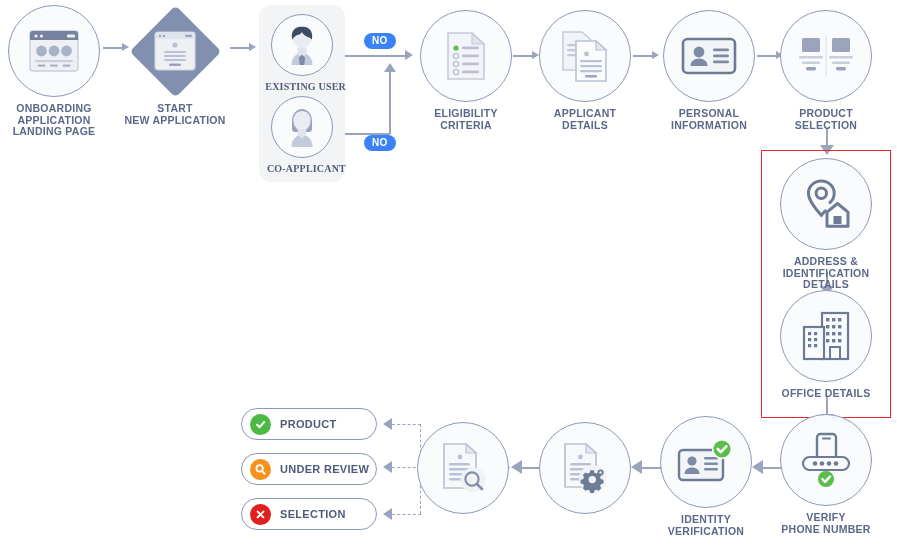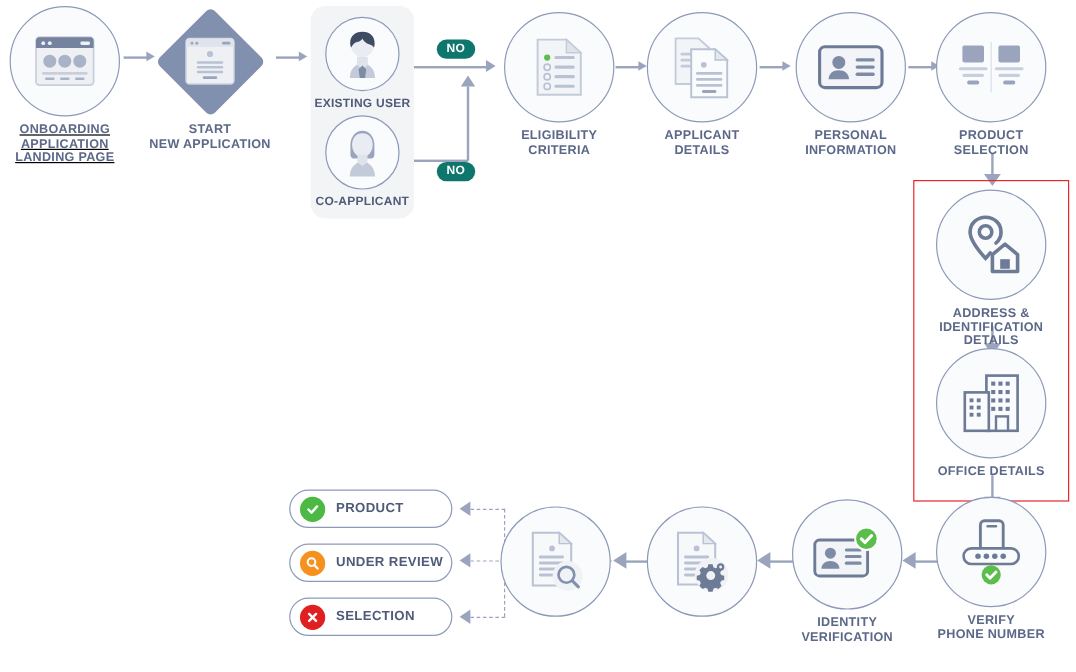--- a/index.html
+++ b/index.html
@@ -75,21 +75,21 @@
     position: relative;
     z-index: 2;
   }
 
   
   .group-panel {
     position: absolute;
     background: #f3f4f6;
     border-radius: 12px;
   }
-  .mini-node { position: absolute; width: 88px; text-align: center; }
+  .mini-node { position: absolute; width: 88px; text-align: right; font-family: Liberation Serif, serif; }
   .mini-circle {
     width: 62px; height: 62px; margin: 0 auto;
     border-radius: 50%;
     background: #fafbfc;
     border: 1.5px solid #8c99b8;
     box-sizing: border-box;
     display: flex; align-items: center; justify-content: center;
     overflow: hidden;
   }
   .mini-label {
@@ -145,21 +145,21 @@
     position: absolute;
     width: 0; height: 0;
     border-top: 6px solid transparent;
     border-bottom: 6px solid transparent;
     border-right: 9px solid #9aa5bd;
   }
 
   
   .no-badge {
     position: absolute;
-    background: #0f766e;
+    background: #3b82f6;
     color: #ffffff;
     font-size: 10px;
     font-weight: bold;
     border-radius: 9px;
     padding: 2px 8px 3px 8px;
     letter-spacing: .4px;
     line-height: 11px;
   }
 
   
@@ -277,21 +277,21 @@
     <div class="dash-h" style="left:420px; top:467px; width:95px;"></div>
     <div class="dash-v" style="left:420px; top:424px; height:90px;"></div>
     <div class="dash-h" style="left:392px; top:424px; width:29px;"></div>
     <div class="dash-h" style="left:392px; top:514px; width:29px;"></div>
     <div class="dash-h" style="left:392px; top:467px; width:29px;"></div>
     <div class="arrow-l-dash" style="left:383px; top:418px;"></div>
     <div class="arrow-l-dash" style="left:383px; top:461px;"></div>
     <div class="arrow-l-dash" style="left:383px; top:508px;"></div>
   </div>
 
-  <div class="node" style="left:0px; top:5px;text-decoration:underline;">
+  <div class="node" style="left:0px; top:5px;">
     <div class="circle">
       <span>
         <svg width="54" height="48" viewBox="0 0 54 48">
           <rect x="3" y="4" width="48" height="40" rx="3" fill="#eef0f4" stroke="#c7cedd" stroke-width="1.4"></rect>
           <path d="M3 7a3 3 0 0 1 3-3h42a3 3 0 0 1 3 3v6H3z" fill="#76839f"></path>
           <circle cx="9" cy="9" r="1.6" fill="#eef0f4"></circle>
           <circle cx="14.5" cy="9" r="1.6" fill="#eef0f4"></circle>
           <rect x="40" y="7.6" width="8" height="2.8" rx="1.2" fill="#eef0f4"></rect>
           <circle cx="14.5" cy="24" r="5.4" fill="#a9b3c7"></circle>
           <circle cx="27" cy="24" r="5.4" fill="#a9b3c7"></circle>

